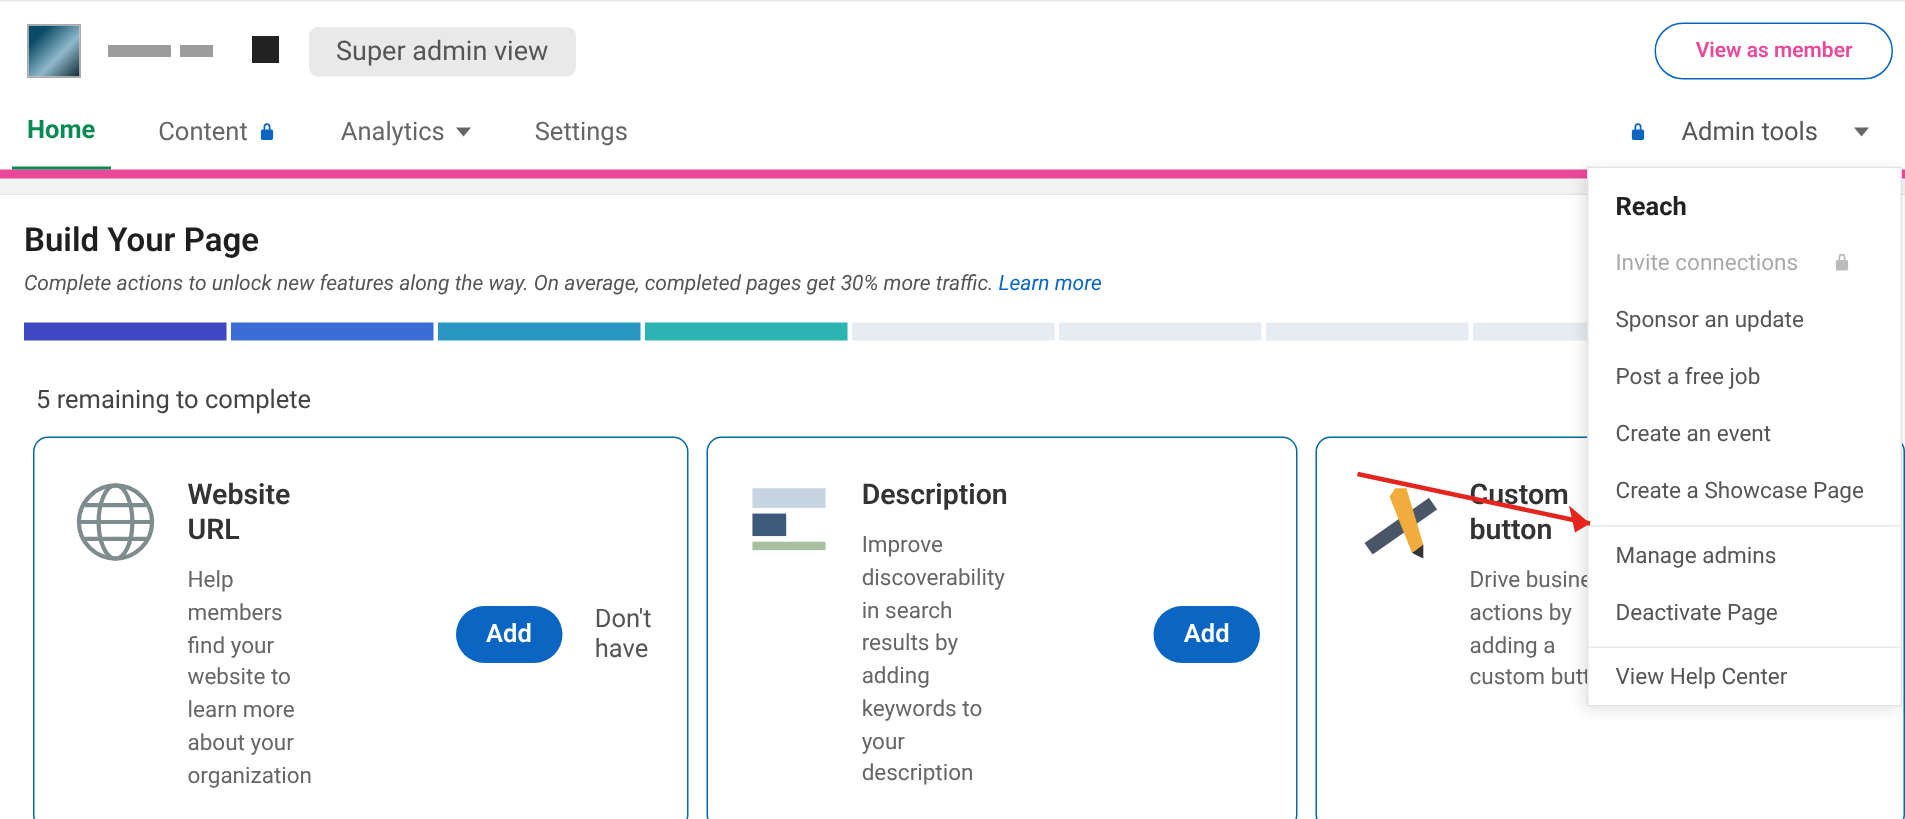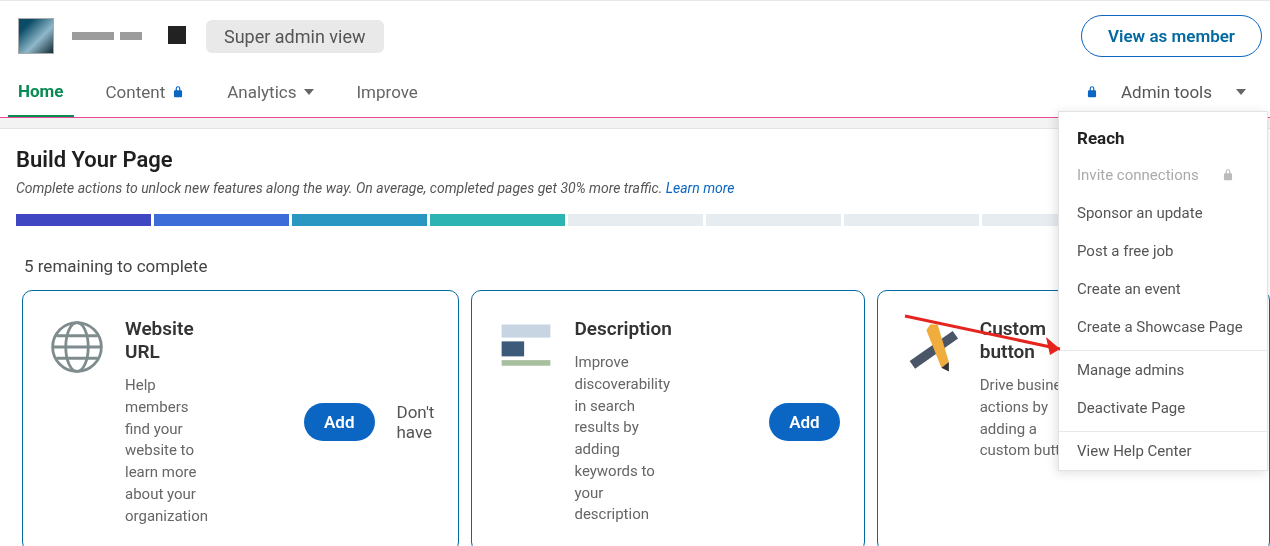--- a/index.html
+++ b/index.html
@@ -6,22 +6,22 @@
   body { background: #fff; color: #1f1f1f; font-size: 14px; width: 1270px; height: 546px; overflow: hidden; position: relative; border-top: 1px solid #e8e8e8; }
   .header { display: flex; align-items: center; padding: 14px 8px 6px 18px; }
   .avatar { width: 36px; height: 36px; background: linear-gradient(135deg,#0a4b66 20%,#8fb8ca 60%,#142a33); border: 1px solid #aaa; margin-right: 18px; }
   .redacted { display: inline-block; background: #9c9c9c; height: 8px; }
   .page-title-area { display: flex; flex-direction: column; gap: 4px; margin-right: 26px; }
   .page-title-row { display: flex; gap: 6px; }
   .square-dark { width: 18px; height: 18px; background: #222; margin-top: -2px; margin-right: 20px; }
   .pill { display: inline-flex; align-items: center; padding: 6px 18px; border-radius: 6px; font-size: 18px; }
   .pill-grey { background: #e9e9e9; color: #555; }
   .spacer { flex: 1; }
-  .view-member-btn { border: 1.5px solid #0a66c2; color: #0369a1; background: #fff; border-radius: 26px; padding: 10px 26px; font-size: 17px; font-weight: 600; cursor: pointer; }
-  .tabs { display: flex; align-items: center; padding: 18px 8px 0 8px; border-bottom: 1px solid #ec4899; position: relative; }
+  .view-member-btn { border: 1.5px solid #0a66c2; color: #ec4899; background: #fff; border-radius: 26px; padding: 10px 26px; font-size: 14px; font-weight: 600; cursor: pointer; }
+  .tabs { display: flex; align-items: center; padding: 18px 8px 0 8px; border-bottom: 6px solid #ec4899; position: relative; }
   .tab { padding: 0 10px 14px 10px; font-size: 17px; cursor: pointer; color: #666; display: flex; align-items: center; gap: 6px; margin-right: 22px; }
   .tab.active { color: #0a8a53; font-weight: 700; border-bottom: 2.5px solid #0a8a53; }
   .lock-icon { width: 14px; height: 14px; }
   .caret { width: 0; height: 0; border-left: 5px solid transparent; border-right: 5px solid transparent; border-top: 6px solid #666; margin-left: 2px; }
   .admin-tools { color: #555; font-size: 17px; cursor: pointer; display: flex; align-items:center; gap:22px; padding-bottom:14px; margin-right: 16px; }
   .panel-bg { background: #f3f3f3; padding: 10px 0 0 0; height: 460px; }
   .panel { background: #fff; margin: 0; border: 1px solid #e3e3e3; border-left: none; border-right: none; padding: 18px 0 20px 16px; }
   .panel h2 { font-size: 22px; font-weight: 600; margin-bottom: 8px; }
   .panel-sub { color: #555; font-size: 14px; font-style: italic; }
   .learn-more { color: #0a66c2; text-decoration: none; cursor: pointer; }
@@ -76,21 +76,21 @@
   <div class="tab">
     <span>Content</span>
     <svg class="lock-icon" viewBox="0 0 24 24">
         <path fill="#0a66c2" d="M12 2a4 4 0 0 0-4 4v3H7a2 2 0 0 0-2 2v8a2 2 0 0 0 2 2h10a2 2 0 0 0 2-2v-8a2 2 0 0 0-2-2h-1V6a4 4 0 0 0-4-4zm-2 4a2 2 0 0 1 4 0v3h-4V6z"></path>
       </svg>
   </div>
   <div class="tab">
     <span>Analytics</span>
     <span class="caret"></span>
   </div>
-  <div class="tab">Improve</div>
+  <div class="tab">Settings</div>
   <div class="spacer"></div>
   <div class="admin-tools">
     <svg class="lock-icon" viewBox="0 0 24 24">
         <path fill="#0a66c2" d="M12 2a4 4 0 0 0-4 4v3H7a2 2 0 0 0-2 2v8a2 2 0 0 0 2 2h10a2 2 0 0 0 2-2v-8a2 2 0 0 0-2-2h-1V6a4 4 0 0 0-4-4zm-2 4a2 2 0 0 1 4 0v3h-4V6z"></path>
       </svg>
     <span>Admin tools</span>
     <span class="caret"></span>
   </div>
 </div>
 

